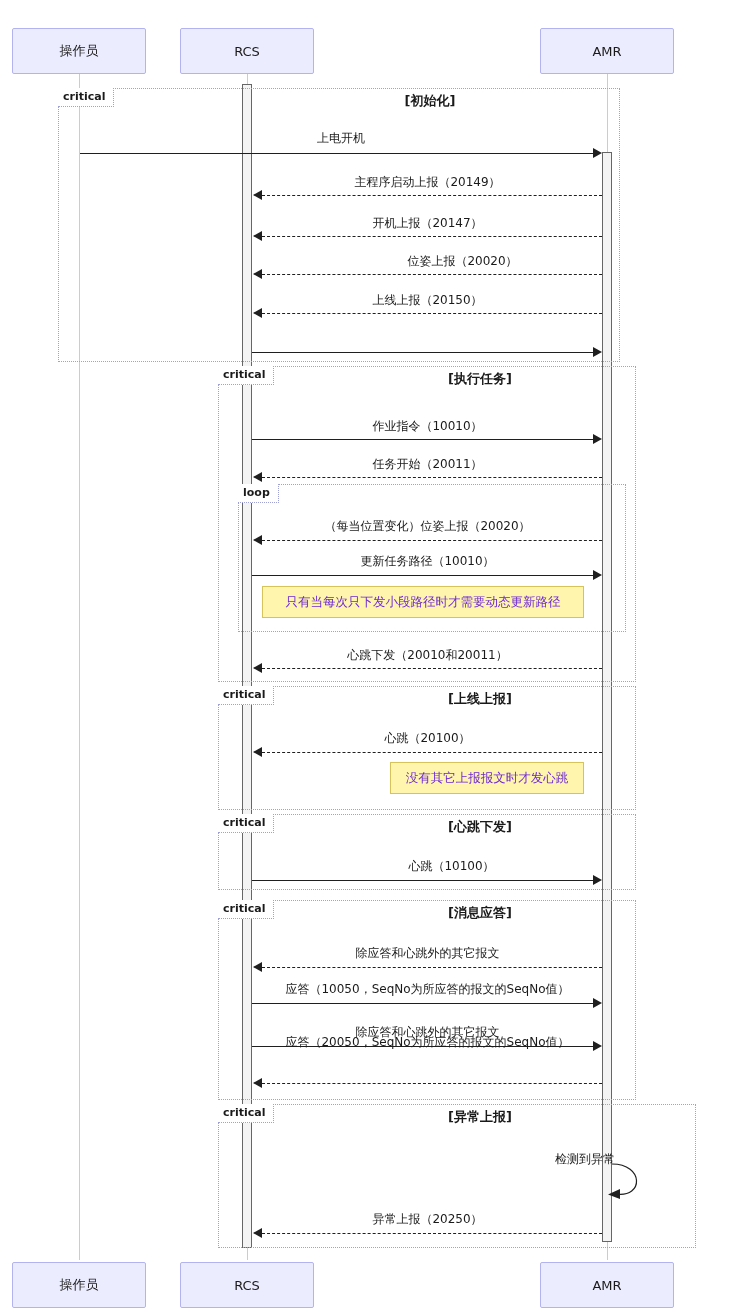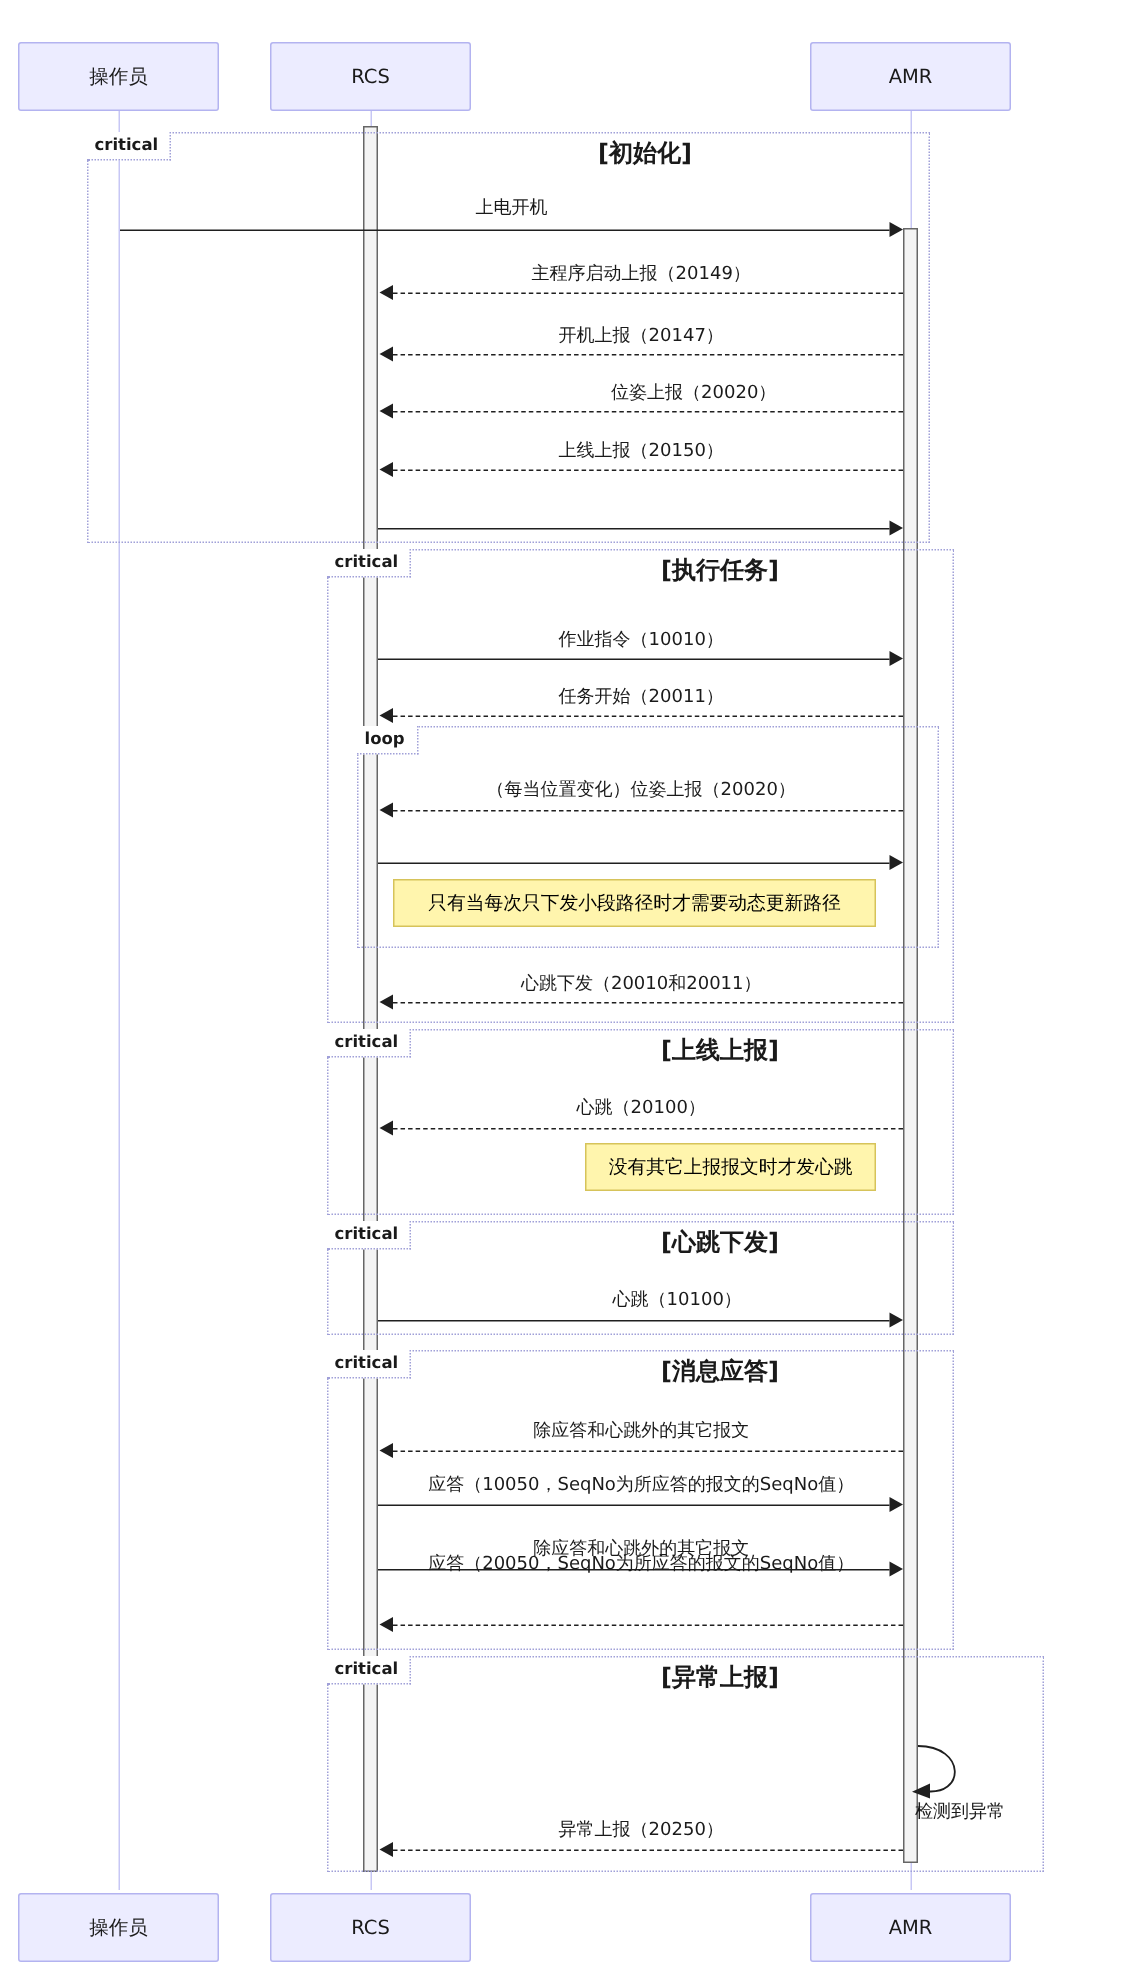--- a/index.html
+++ b/index.html
@@ -56,21 +56,21 @@
     border-top: none;
     border-left: none;
     font-size: 11px;
     font-weight: bold;
     color: #1a1a1a;
     padding: 2px 8px 2px 5px;
     line-height: 14px;
   }
   .frame-title {
     position: absolute;
-    font-size: 16px;
+    font-size: 13px;
     font-weight: bold;
     color: #1a1a1a;
     text-align: center;
   }
   .msg-line {
     position: absolute;
     height: 0;
     border-top: 1px solid #1f1f1f;
   }
   .msg-line.dashed {
@@ -95,21 +95,21 @@
     color: #1a1a1a;
     text-align: center;
     white-space: nowrap;
   }
   .note {
     position: absolute;
     box-sizing: border-box;
     background: #fff5ad;
     border: 1px solid #d6c35a;
     font-size: 12.5px;
-    color: #000000;
+    color: #6d28d9;
     display: flex;
     align-items: center;
     justify-content: center;
     padding: 0 10px;
   }
   .self-msg {
     position: absolute;
   }
 </style>
 </head>
@@ -189,20 +189,21 @@
   <div class="arrow-head arrow-right" style="left:593px; top:434px;"></div>
 
   <div class="msg-label" style="left:253px; top:456px; width:349px;">任务开始（20011）</div>
   <div class="msg-line dashed" style="left:262px; top:477px; width:340px;"></div>
   <div class="arrow-head arrow-left" style="left:253px; top:472px;"></div>
 
   <div class="msg-label" style="left:253px; top:518px; width:349px;">（每当位置变化）位姿上报（20020）</div>
   <div class="msg-line dashed" style="left:262px; top:540px; width:340px;"></div>
   <div class="arrow-head arrow-left" style="left:253px; top:535px;"></div>
 
+  <div class="msg-label" style="left:253px; top:553px; width:349px;">更新任务路径（10010）</div>
   <div class="msg-line" style="left:252px; top:575px; width:341px;"></div>
   <div class="arrow-head arrow-right" style="left:593px; top:570px;"></div>
 
   <div class="note" style="left:262px; top:586px; width:322px; height:32px;">
     <span>只有当每次只下发小段路径时才需要动态更新路径</span>
   </div>
 
   <div class="msg-label" style="left:253px; top:647px; width:349px;">心跳下发（20010和20011）</div>
   <div class="msg-line dashed" style="left:262px; top:668px; width:340px;"></div>
   <div class="arrow-head arrow-left" style="left:253px; top:663px;"></div>
@@ -228,21 +229,21 @@
   <div class="arrow-head arrow-right" style="left:593px; top:998px;"></div>
 
   <div class="msg-label" style="left:253px; top:1024px; width:349px;">除应答和心跳外的其它报文</div>
   <div class="msg-line" style="left:252px; top:1046px; width:341px;"></div>
   <div class="arrow-head arrow-right" style="left:593px; top:1041px;"></div>
 
   <div class="msg-label" style="left:253px; top:1034px; width:349px;">应答（20050，SeqNo为所应答的报文的SeqNo值）</div>
   <div class="msg-line dashed" style="left:262px; top:1083px; width:340px;"></div>
   <div class="arrow-head arrow-left" style="left:253px; top:1078px;"></div>
 
-  <div class="msg-label" style="left:500px; top:1151px; width:170px; text-align:right;margin-top:48px;">检测到异常</div>
+  <div class="msg-label" style="left:500px; top:1151px; width:170px; text-align:center;">检测到异常</div>
   <svg class="self-msg" style="left:596px; top:1160px;" width="60" height="50" viewBox="0 0 60 50">
     <path d="M 16 4 C 48 4, 48 38, 20 34" fill="none" stroke="#1f1f1f" stroke-width="1.2"></path>
     <polygon points="24,29 12,34.5 24,39" fill="#1f1f1f"></polygon>
   </svg>
 
   <div class="msg-label" style="left:253px; top:1211px; width:349px;">异常上报（20250）</div>
   <div class="msg-line dashed" style="left:262px; top:1233px; width:340px;"></div>
   <div class="arrow-head arrow-left" style="left:253px; top:1228px;"></div>
 
   <div class="actor-box" style="left:12px; top:1262px; width:134px;">

